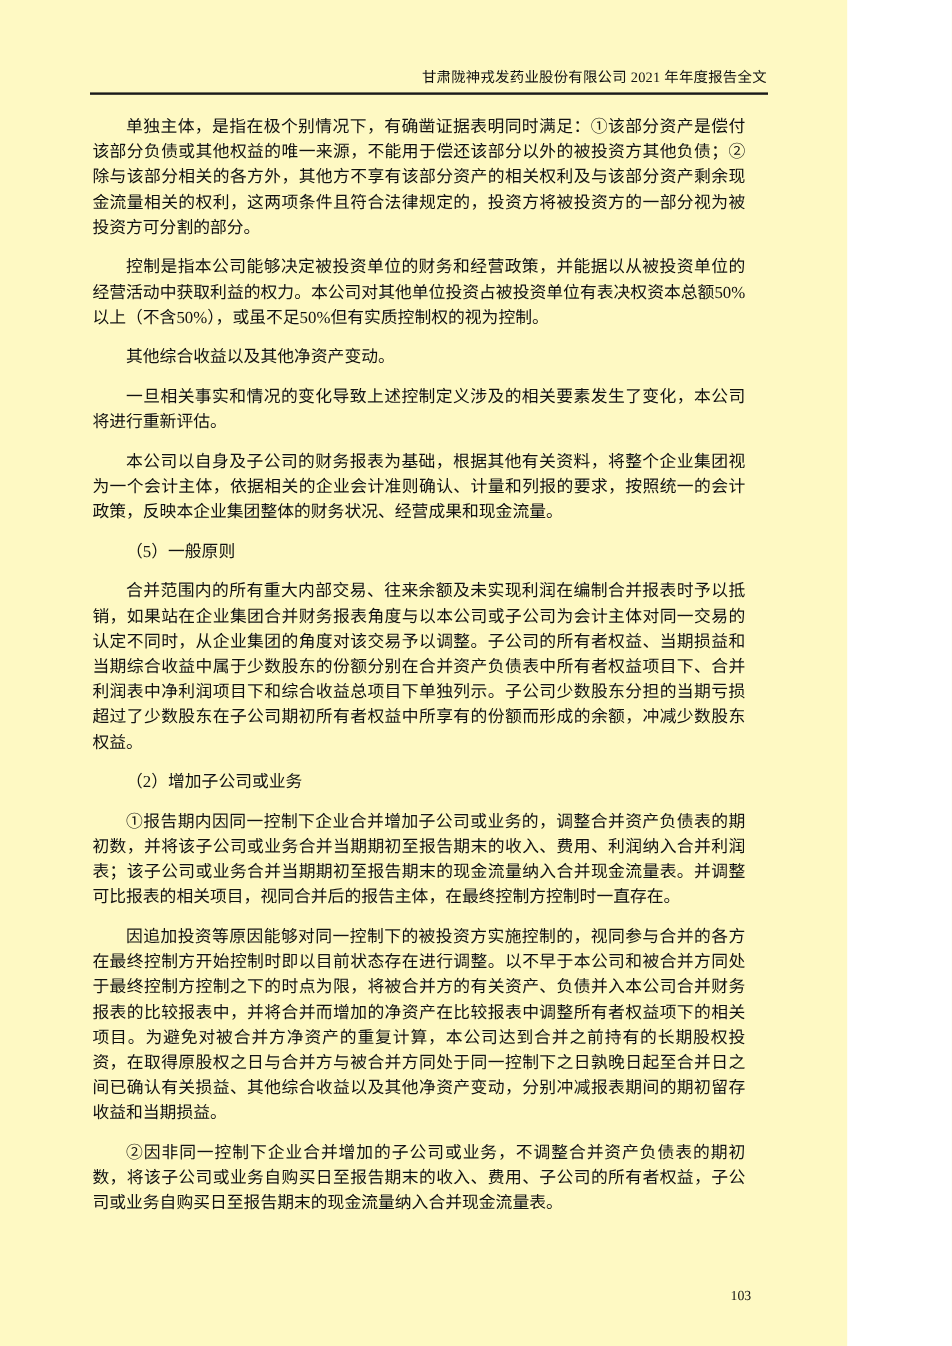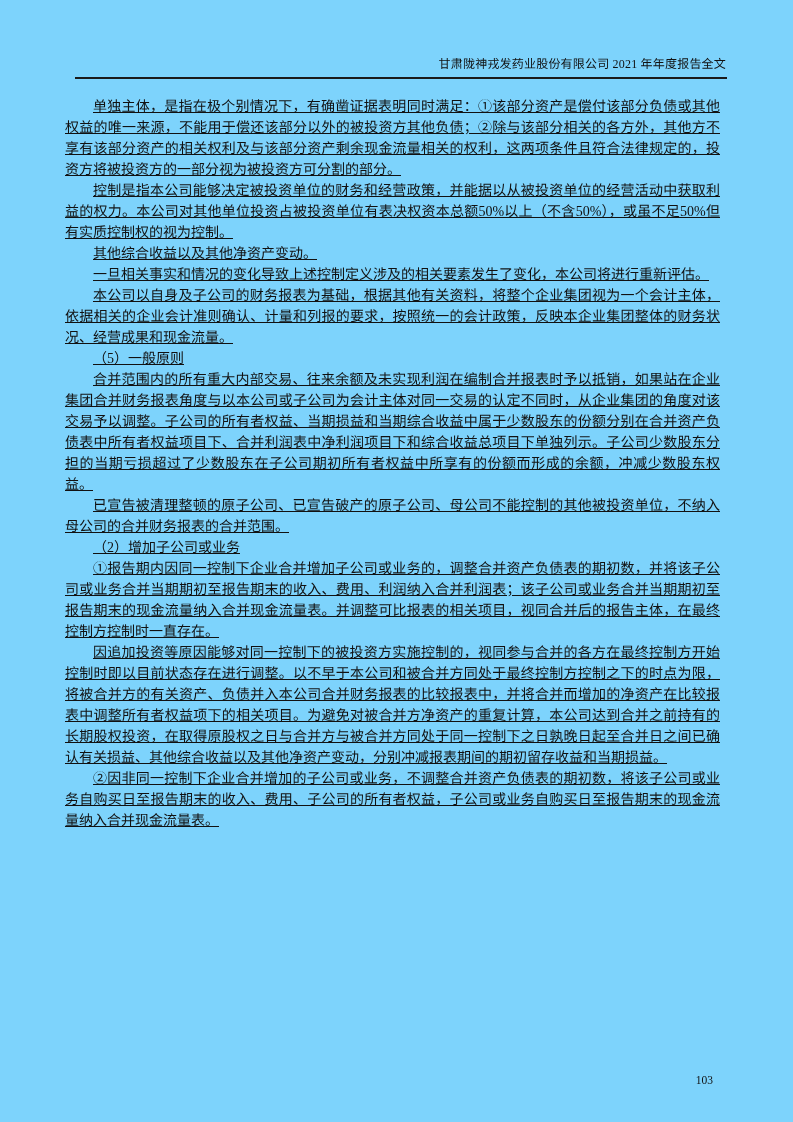--- a/index.html
+++ b/index.html
@@ -2,23 +2,23 @@
 <html lang="zh-CN"><head>
 <meta charset="utf-8">
 <style>
   html, body {
     margin: 0;
     padding: 0;
     background: #ffffff;
   }
   .page {
     position: relative;
-    width: 793px;
+    width: 706px;
     height: 1122px;
-    background: #7dd3fc;
+    background: #fef9c3;
     overflow: hidden;
     font-family: "Liberation Serif", "DejaVu Serif", serif;
     color: #111111;
   }
   .page-header {
     margin: 57px 67px 0 75px;
     text-align: right;
     font-size: 12px;
     line-height: 15px;
     letter-spacing: 0.2px;
@@ -30,25 +30,24 @@
     height: 0;
   }
   .doc-body {
     margin: 17px 73px 0 65px;
     font-size: 14px;
     line-height: 21px;
     text-align: justify;
     text-justify: inter-ideograph;
   }
   .doc-body p {
-    margin: 0;
+    margin: 12px;
     padding: 0;
     text-indent: 2em;
     word-break: break-all;
-    text-decoration: underline;
   }
   .page-footer {
     position: absolute;
     top: 1074px;
     right: 80px;
     font-size: 11.5px;
     color: #111111;
   }
 </style>
 </head>
@@ -62,21 +61,20 @@
   <div class="header-divider"></div>
 
   <div class="doc-body">
     <p>单独主体，是指在极个别情况下，有确凿证据表明同时满足：①该部分资产是偿付该部分负债或其他权益的唯一来源，不能用于偿还该部分以外的被投资方其他负债；②除与该部分相关的各方外，其他方不享有该部分资产的相关权利及与该部分资产剩余现金流量相关的权利，这两项条件且符合法律规定的，投资方将被投资方的一部分视为被投资方可分割的部分。</p>
     <p>控制是指本公司能够决定被投资单位的财务和经营政策，并能据以从被投资单位的经营活动中获取利益的权力。本公司对其他单位投资占被投资单位有表决权资本总额50%以上（不含50%），或虽不足50%但有实质控制权的视为控制。</p>
     <p>其他综合收益以及其他净资产变动。</p>
     <p>一旦相关事实和情况的变化导致上述控制定义涉及的相关要素发生了变化，本公司将进行重新评估。</p>
     <p>本公司以自身及子公司的财务报表为基础，根据其他有关资料，将整个企业集团视为一个会计主体，依据相关的企业会计准则确认、计量和列报的要求，按照统一的会计政策，反映本企业集团整体的财务状况、经营成果和现金流量。</p>
     <p>（5）一般原则</p>
     <p>合并范围内的所有重大内部交易、往来余额及未实现利润在编制合并报表时予以抵销，如果站在企业集团合并财务报表角度与以本公司或子公司为会计主体对同一交易的认定不同时，从企业集团的角度对该交易予以调整。子公司的所有者权益、当期损益和当期综合收益中属于少数股东的份额分别在合并资产负债表中所有者权益项目下、合并利润表中净利润项目下和综合收益总项目下单独列示。子公司少数股东分担的当期亏损超过了少数股东在子公司期初所有者权益中所享有的份额而形成的余额，冲减少数股东权益。</p>
-    <p>已宣告被清理整顿的原子公司、已宣告破产的原子公司、母公司不能控制的其他被投资单位，不纳入母公司的合并财务报表的合并范围。</p>
     <p>（2）增加子公司或业务</p>
     <p>①报告期内因同一控制下企业合并增加子公司或业务的，调整合并资产负债表的期初数，并将该子公司或业务合并当期期初至报告期末的收入、费用、利润纳入合并利润表；该子公司或业务合并当期期初至报告期末的现金流量纳入合并现金流量表。并调整可比报表的相关项目，视同合并后的报告主体，在最终控制方控制时一直存在。</p>
     <p>因追加投资等原因能够对同一控制下的被投资方实施控制的，视同参与合并的各方在最终控制方开始控制时即以目前状态存在进行调整。以不早于本公司和被合并方同处于最终控制方控制之下的时点为限，将被合并方的有关资产、负债并入本公司合并财务报表的比较报表中，并将合并而增加的净资产在比较报表中调整所有者权益项下的相关项目。为避免对被合并方净资产的重复计算，本公司达到合并之前持有的长期股权投资，在取得原股权之日与合并方与被合并方同处于同一控制下之日孰晚日起至合并日之间已确认有关损益、其他综合收益以及其他净资产变动，分别冲减报表期间的期初留存收益和当期损益。</p>
     <p>②因非同一控制下企业合并增加的子公司或业务，不调整合并资产负债表的期初数，将该子公司或业务自购买日至报告期末的收入、费用、子公司的所有者权益，子公司或业务自购买日至报告期末的现金流量纳入合并现金流量表。</p>
   </div>
 
   <div class="page-footer">103</div>
 
 </div>
 

